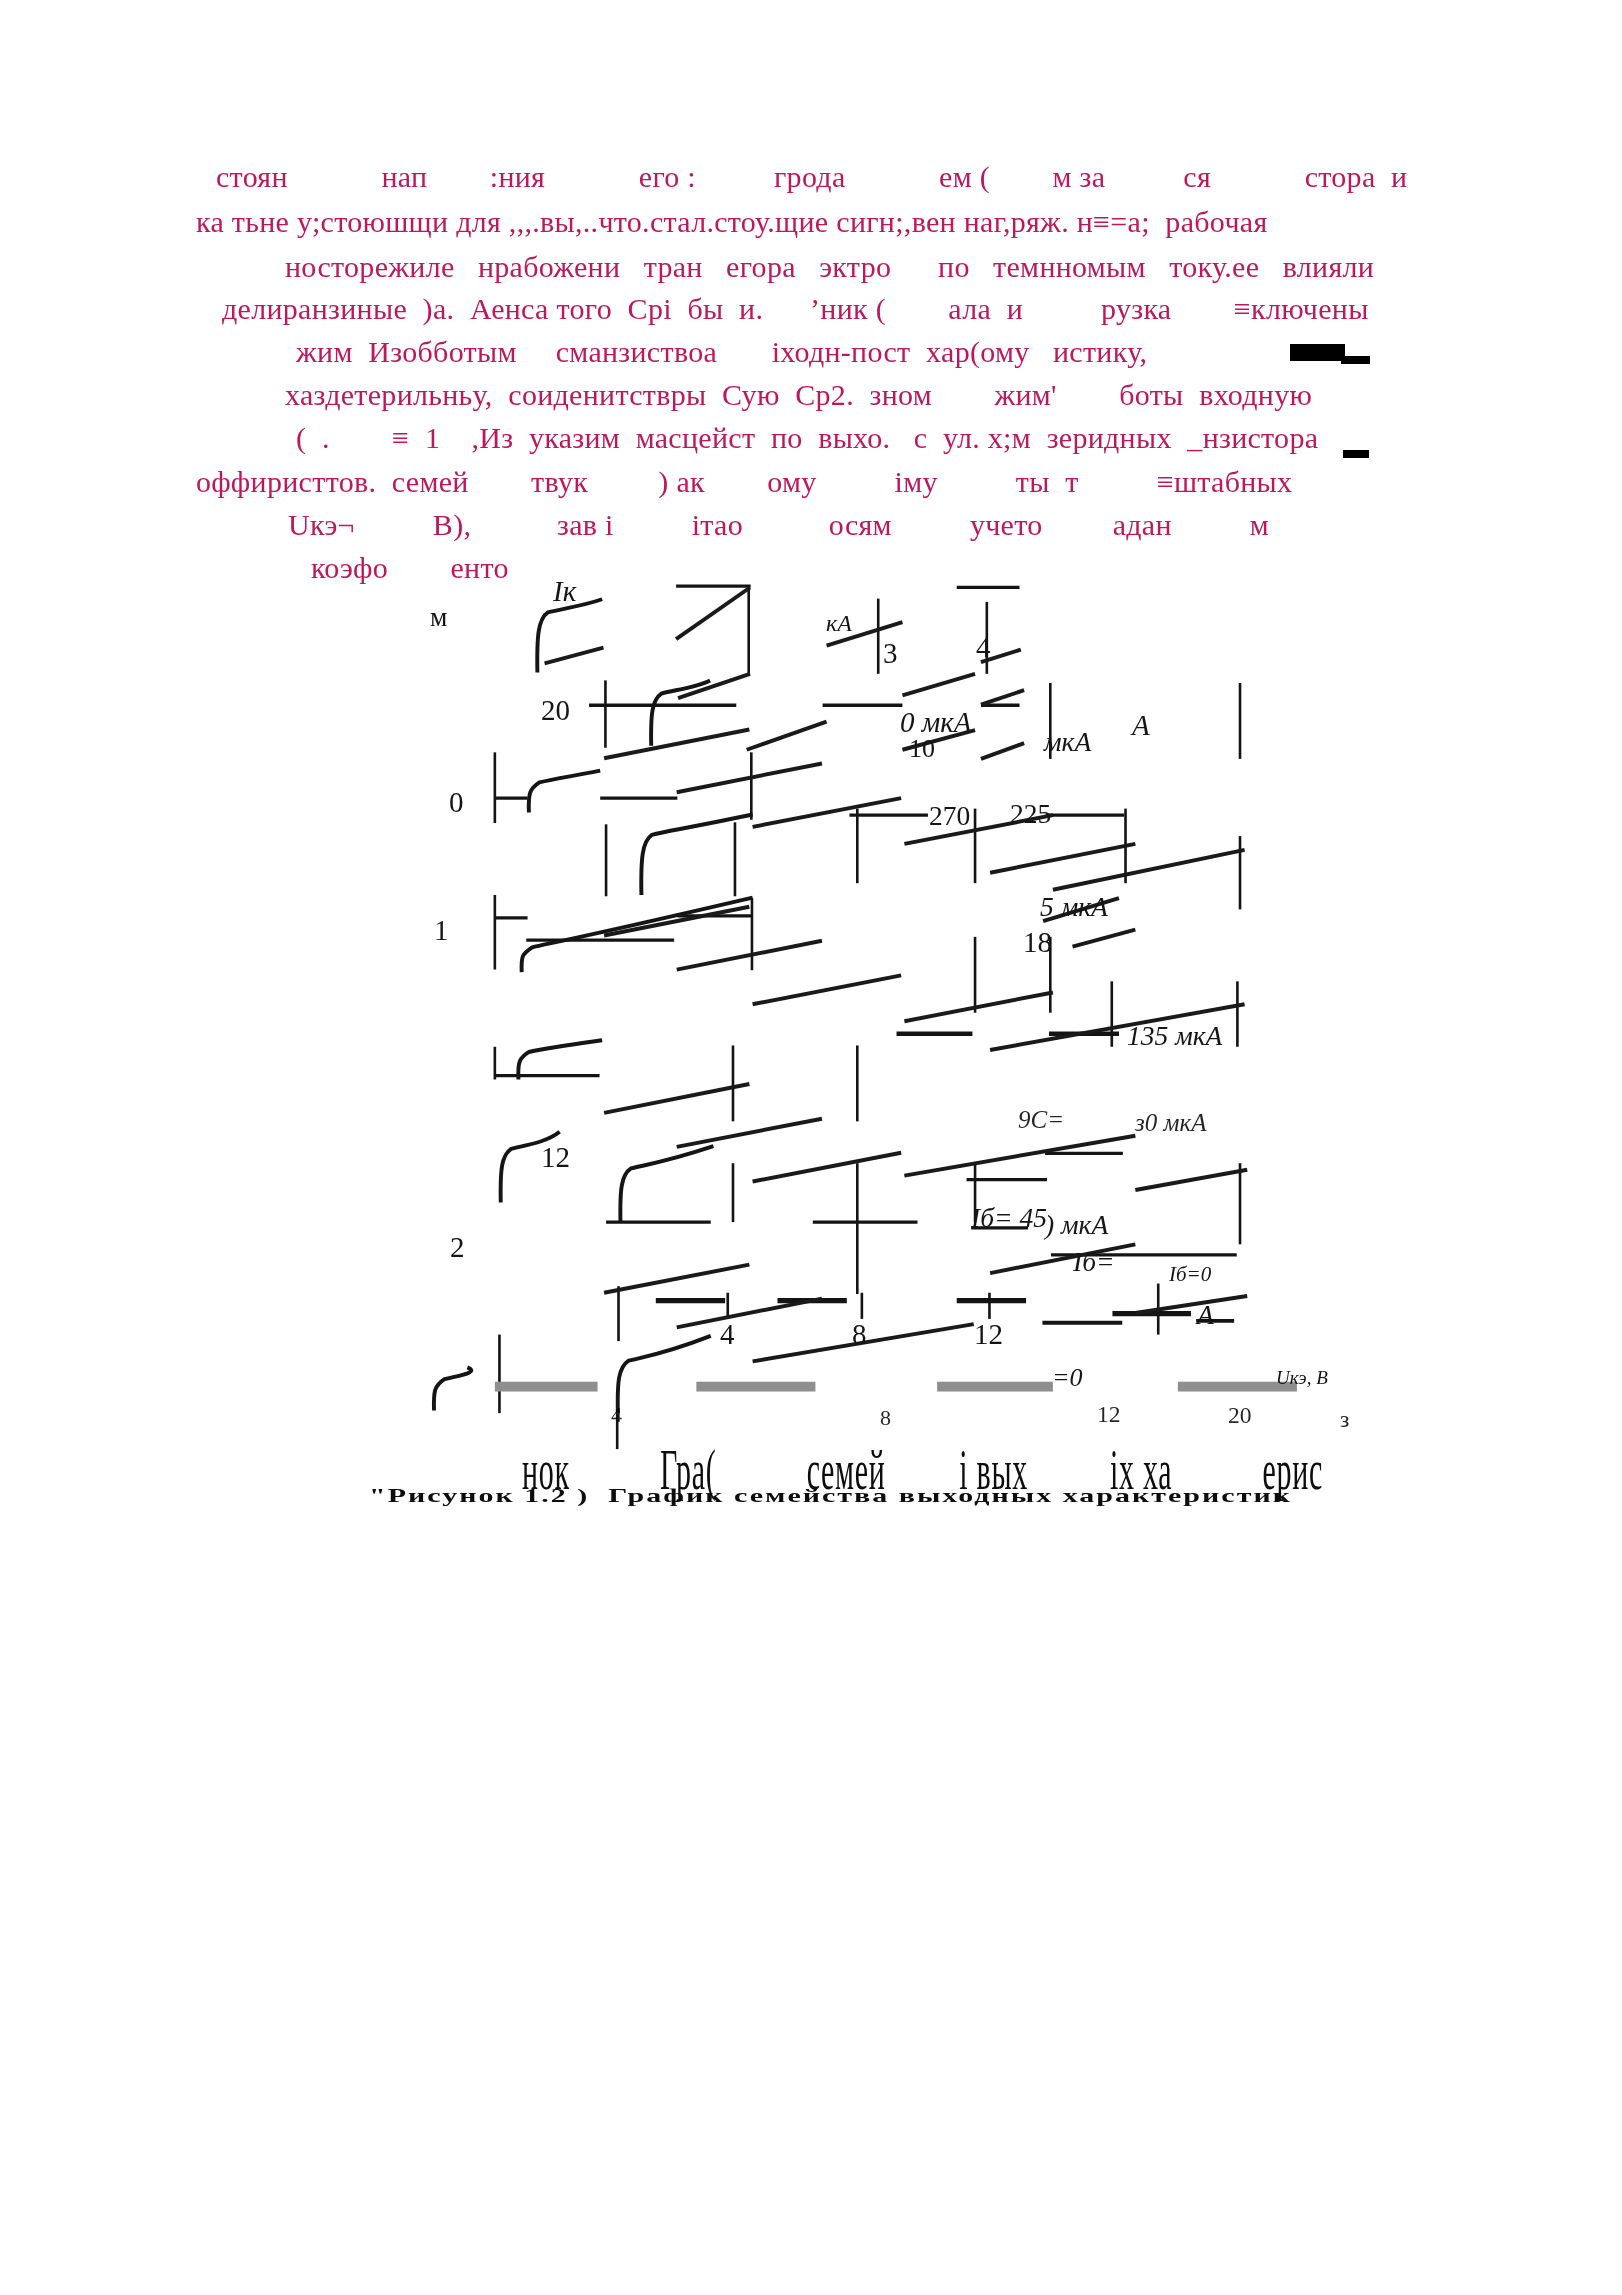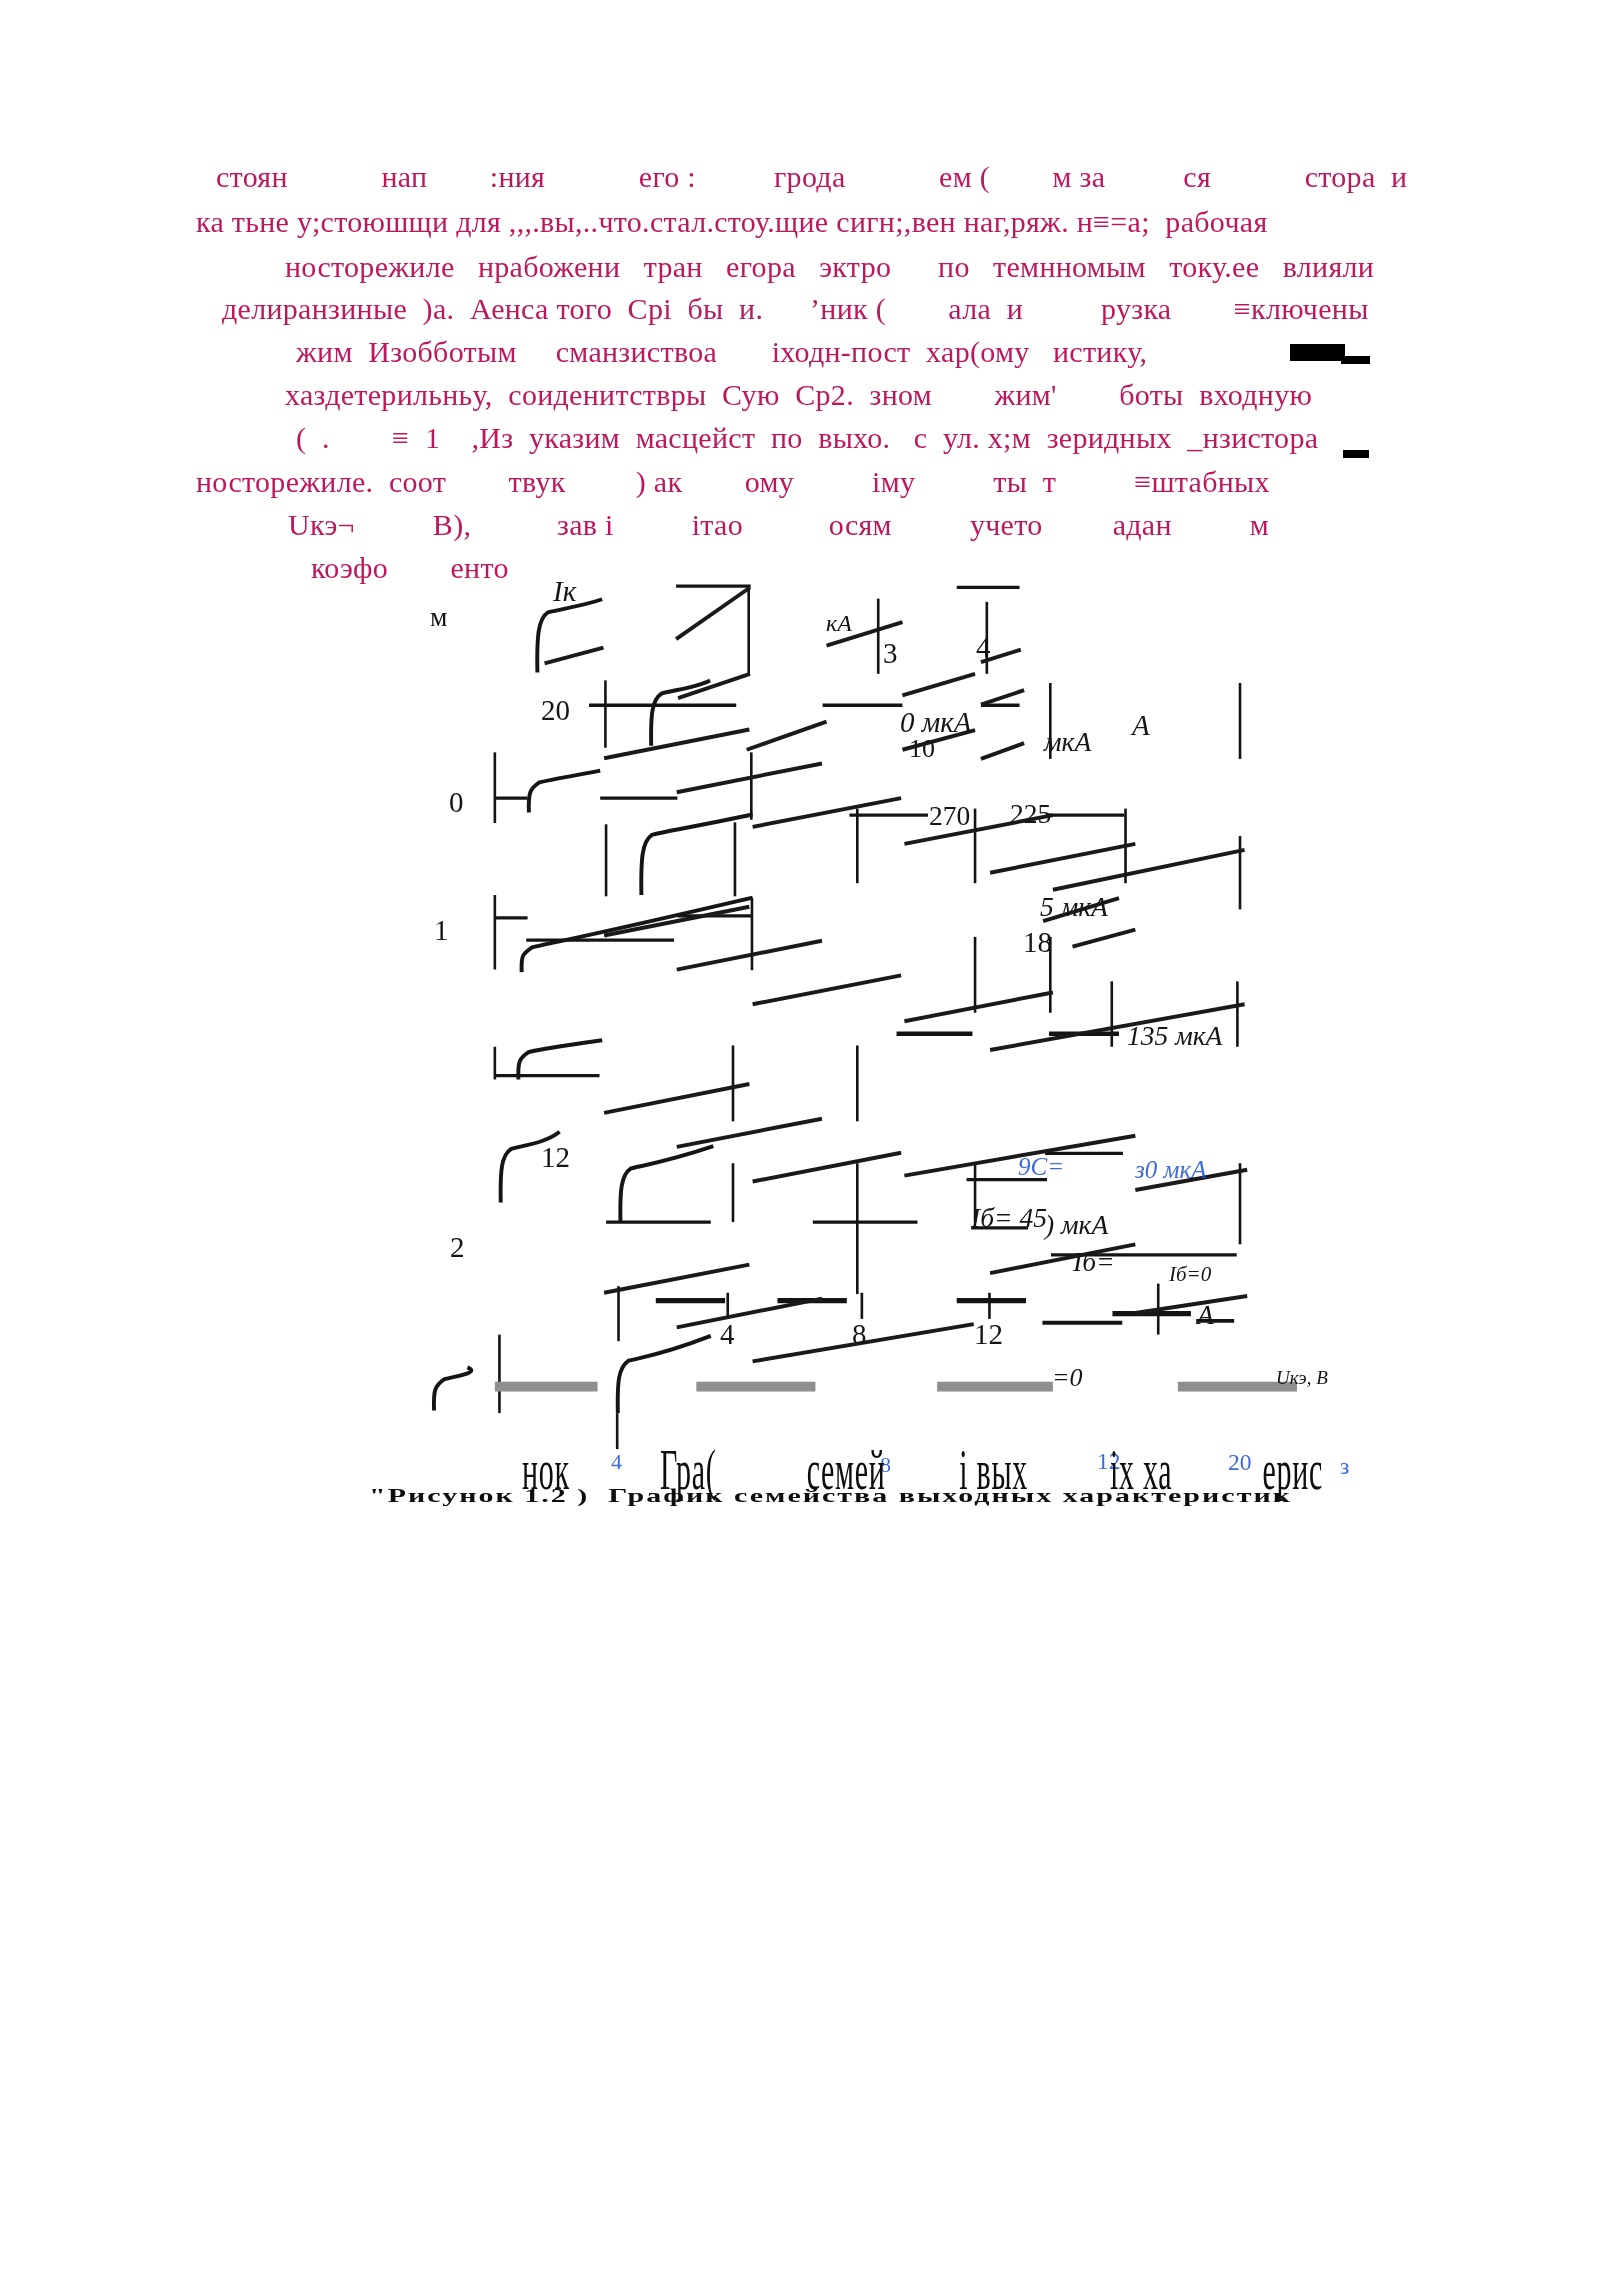--- a/index.html
+++ b/index.html
@@ -2,41 +2,41 @@
 <html style="font-size:10.5px"><head>
 <meta charset="utf-8">
 <style>
   html,body{margin:0;padding:0;background:#ffffff;}
   body{position:relative;width:1623px;height:2295px;overflow:hidden;
        font-family:"Liberation Serif","DejaVu Serif",serif;color:#111;}
   .tl{position:absolute;white-space:pre;font-size:30px;line-height:34px;
       color:#be185d;letter-spacing:0.3px;}
   .cl{position:absolute;white-space:pre;line-height:1;color:#151515;}
   .cl.it{font-style:italic;}
-  .cl.ft{color:#1d4ed8;opacity:.85;margin-top:47px;}
+  .cl.ft{color:#000000;opacity:.85;}
   .blob{position:absolute;background:#000;}
   #chart-svg{position:absolute;left:0;top:0;}
   .cap{position:absolute;white-space:pre;transform-origin:0 0;color:#0d0d0d;}
   .cap-ghost{font-size:30px;transform:scaleY(1.9);letter-spacing:0.7px;}
   .cap-main{font-size:30px;font-weight:bold;transform:scaleY(0.65);letter-spacing:2px;}
 </style>
 </head>
 <body>
 
 <main>
 
   <section id="para">
       <div class="tl" style="left: 216px; top: 160px;">стоян            нап        :ния            его :          грода            ем (        м за          ся            стора  и</div>
       <div class="tl" style="left: 196px; top: 205px;">ка тьне у;стоюшщи для ,,,.вы,..что.стал.стоу.щие сигн;,вен наг,ряж. н≡=а;  рабочая</div>
       <div class="tl" style="left: 285px; top: 250px;">носторежиле   нрабожени   тран   егора   эктро      по   темнномым   току.ее   влияли</div>
       <div class="tl" style="left: 222px; top: 292px;">делиранзиные  )а.  Аенса того  Срі  бы  и.      ’ник (        ала  и          рузка        ≡ключены</div>
       <div class="tl" style="left: 296px; top: 335px;">жим  Изобботым     сманзиствоа       іходн-пост  хар(ому   истику,</div>
       <div class="tl" style="left: 285px; top: 378px;">хаздетерильньу,  соиденитствры  Сую  Ср2.  зном        жим'        боты  входную</div>
       <div class="tl" style="left: 296px; top: 421px;">(  .        ≡  1    ,Из  указим  масцейст  по  выхо.   с  ул. х;м  зеридных  _нзистора</div>
-      <div class="tl" style="left: 196px; top: 465px;">носторежиле.  соот        твук         ) ак        ому          іму          ты  т          ≡штабных</div>
+      <div class="tl" style="left: 196px; top: 465px;">оффиристтов.  семей        твук         ) ак        ому          іму          ты  т          ≡штабных</div>
       <div class="tl" style="left: 288px; top: 508px;">Uкэ¬          В),           зав і          ітао           осям          учето         адан          м</div>
       <div class="tl" style="left: 311px; top: 551px;">коэфо        енто</div>
     </section>
 
   <figure id="fig" style="margin:0;">
     <svg id="chart-svg" width="1623" height="2295" viewBox="0 0 2480 3508">
         <line x1="925" y1="1040" x2="925" y2="1143" stroke="#141414" stroke-width="4"></line>
         <line x1="1144" y1="898" x2="1144" y2="1030" stroke="#141414" stroke-width="4"></line>
         <line x1="1342" y1="915" x2="1342" y2="1030" stroke="#141414" stroke-width="4"></line>
         <line x1="1508" y1="920" x2="1508" y2="1030" stroke="#141414" stroke-width="4"></line>

